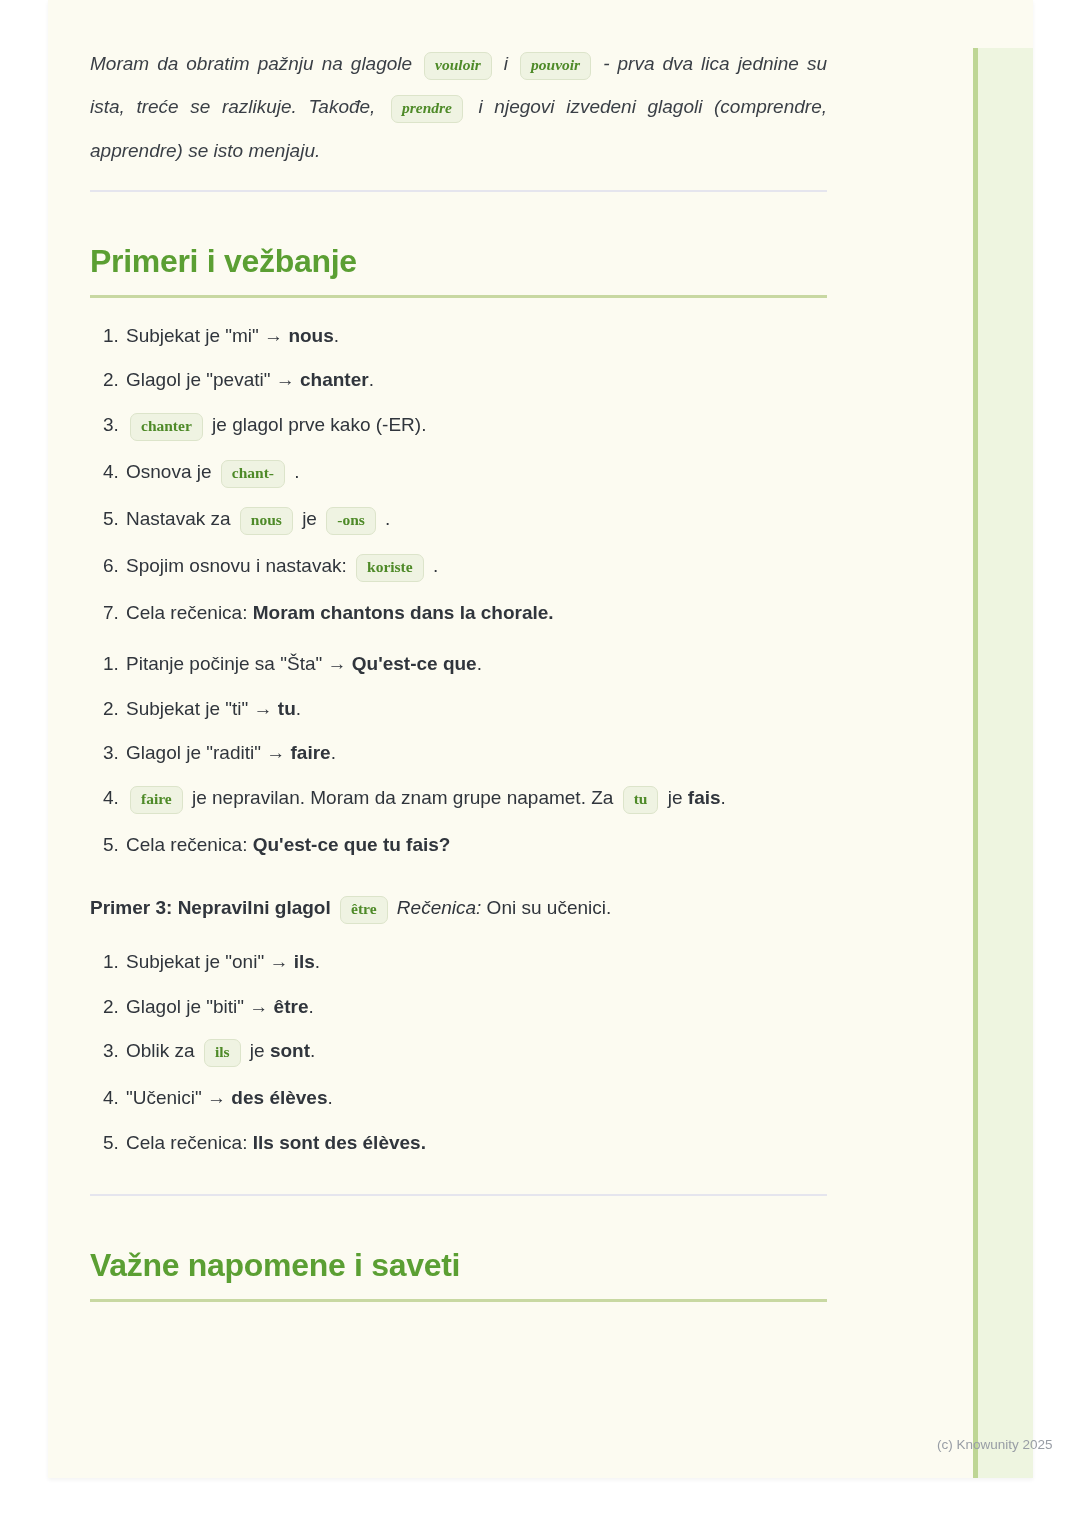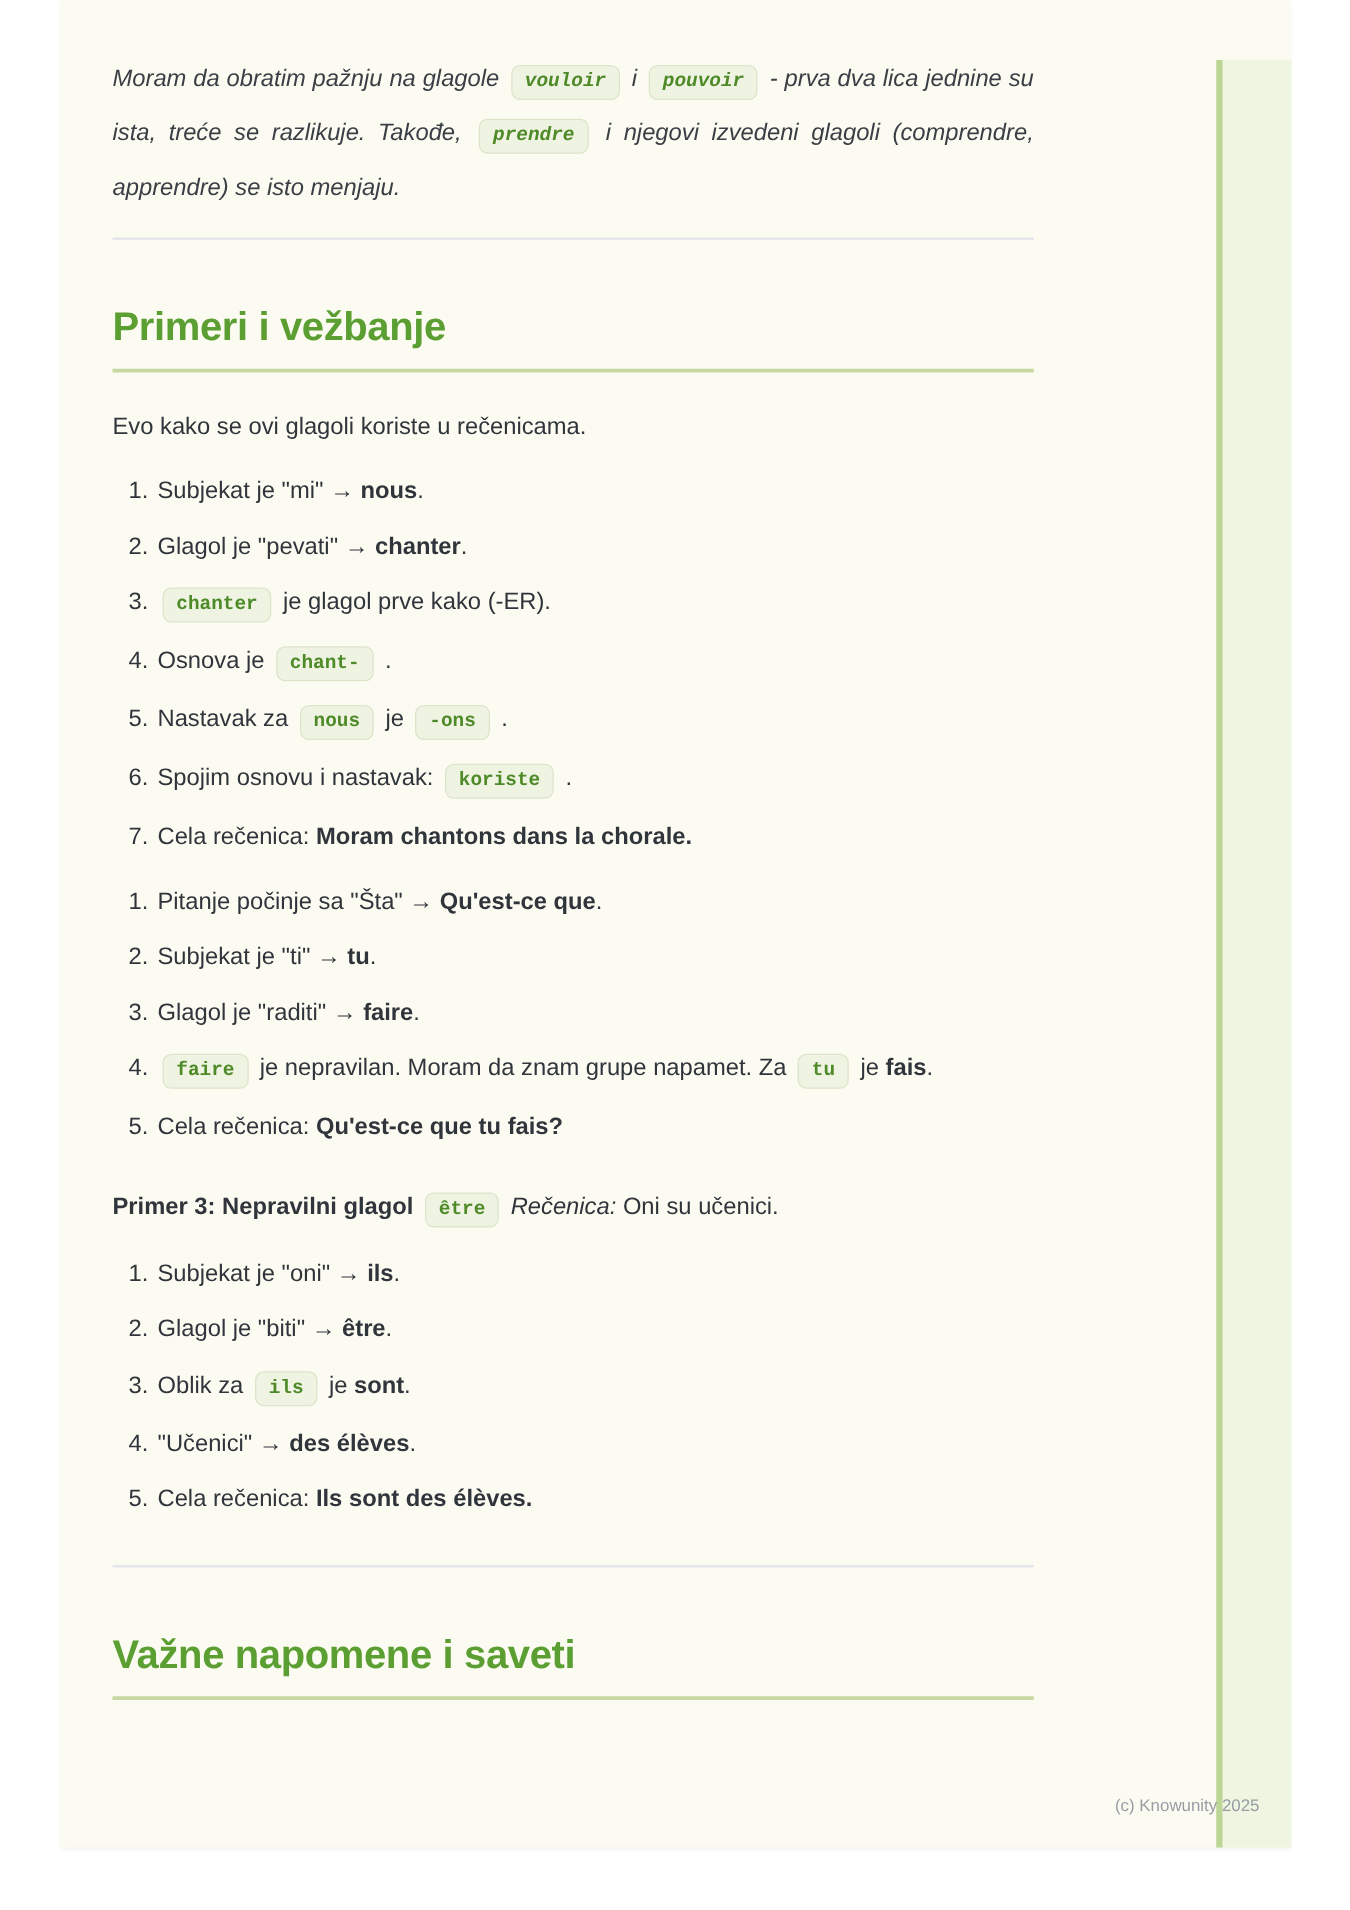--- a/index.html
+++ b/index.html
@@ -60,49 +60,48 @@
   ol.steps li:last-child { margin-bottom:0; }
   .run-b { font-weight:700; }
   .run-i { font-style:italic; }
   .run-code {
     display:inline-block;
     margin:0 4px;
     padding:2px 10px 3px;
     background:#eff3e2;
     border:1px solid #dce4ca;
     border-radius:7px;
-    font-family:Liberation Mono, monospace;
+    font-family:Liberation Serif, serif;
     font-size:15.5px; font-weight:700;
     color:#4e8a28;
     line-height:1.35;
     white-space:nowrap;
   }
   .footer-credit {
-    position:absolute; top:1437px; left:892px;
+    position:absolute; top:1437px; left:937px;
     font-size:13.5px;
     color:#989da5;
     z-index:3;
   }
 </style>
 </head>
 <body>
 
 <div class="card">
   <div class="stripe"></div>
 
   <div class="content">
 
     <p class="intro"><span class="run-text">Moram da obratim pažnju na glagole </span><span class="run-code">vouloir</span><span class="run-text"> i </span><span class="run-code">pouvoir</span><span class="run-text"> - prva dva lica jednine su ista, treće se razlikuje. Takođe, </span><span class="run-code">prendre</span><span class="run-text"> i njegovi izvedeni glagoli (comprendre, apprendre) se isto menjaju.</span></p>
 
     <hr class="rule">
 
     <h2>Primeri i vežbanje</h2>
     <div class="h2-underline"></div>
 
-    <p class="lead">Evo kako se ovi glagoli koriste u rečenicama.</p>
 
     <ol class="steps">
       <li><span class="run-text">Subjekat je "mi" → </span><span class="run-b">nous</span><span class="run-text">.</span></li>
       <li><span class="run-text">Glagol je "pevati" → </span><span class="run-b">chanter</span><span class="run-text">.</span></li>
       <li><span class="run-code">chanter</span><span class="run-text"> je glagol prve kako (-ER).</span></li>
       <li><span class="run-text">Osnova je </span><span class="run-code">chant-</span><span class="run-text"> .</span></li>
       <li><span class="run-text">Nastavak za </span><span class="run-code">nous</span><span class="run-text"> je </span><span class="run-code">-ons</span><span class="run-text"> .</span></li>
       <li><span class="run-text">Spojim osnovu i nastavak: </span><span class="run-code">koriste</span><span class="run-text"> .</span></li>
       <li><span class="run-text">Cela rečenica: </span><span class="run-b">Moram chantons dans la chorale.</span></li>
     </ol>

